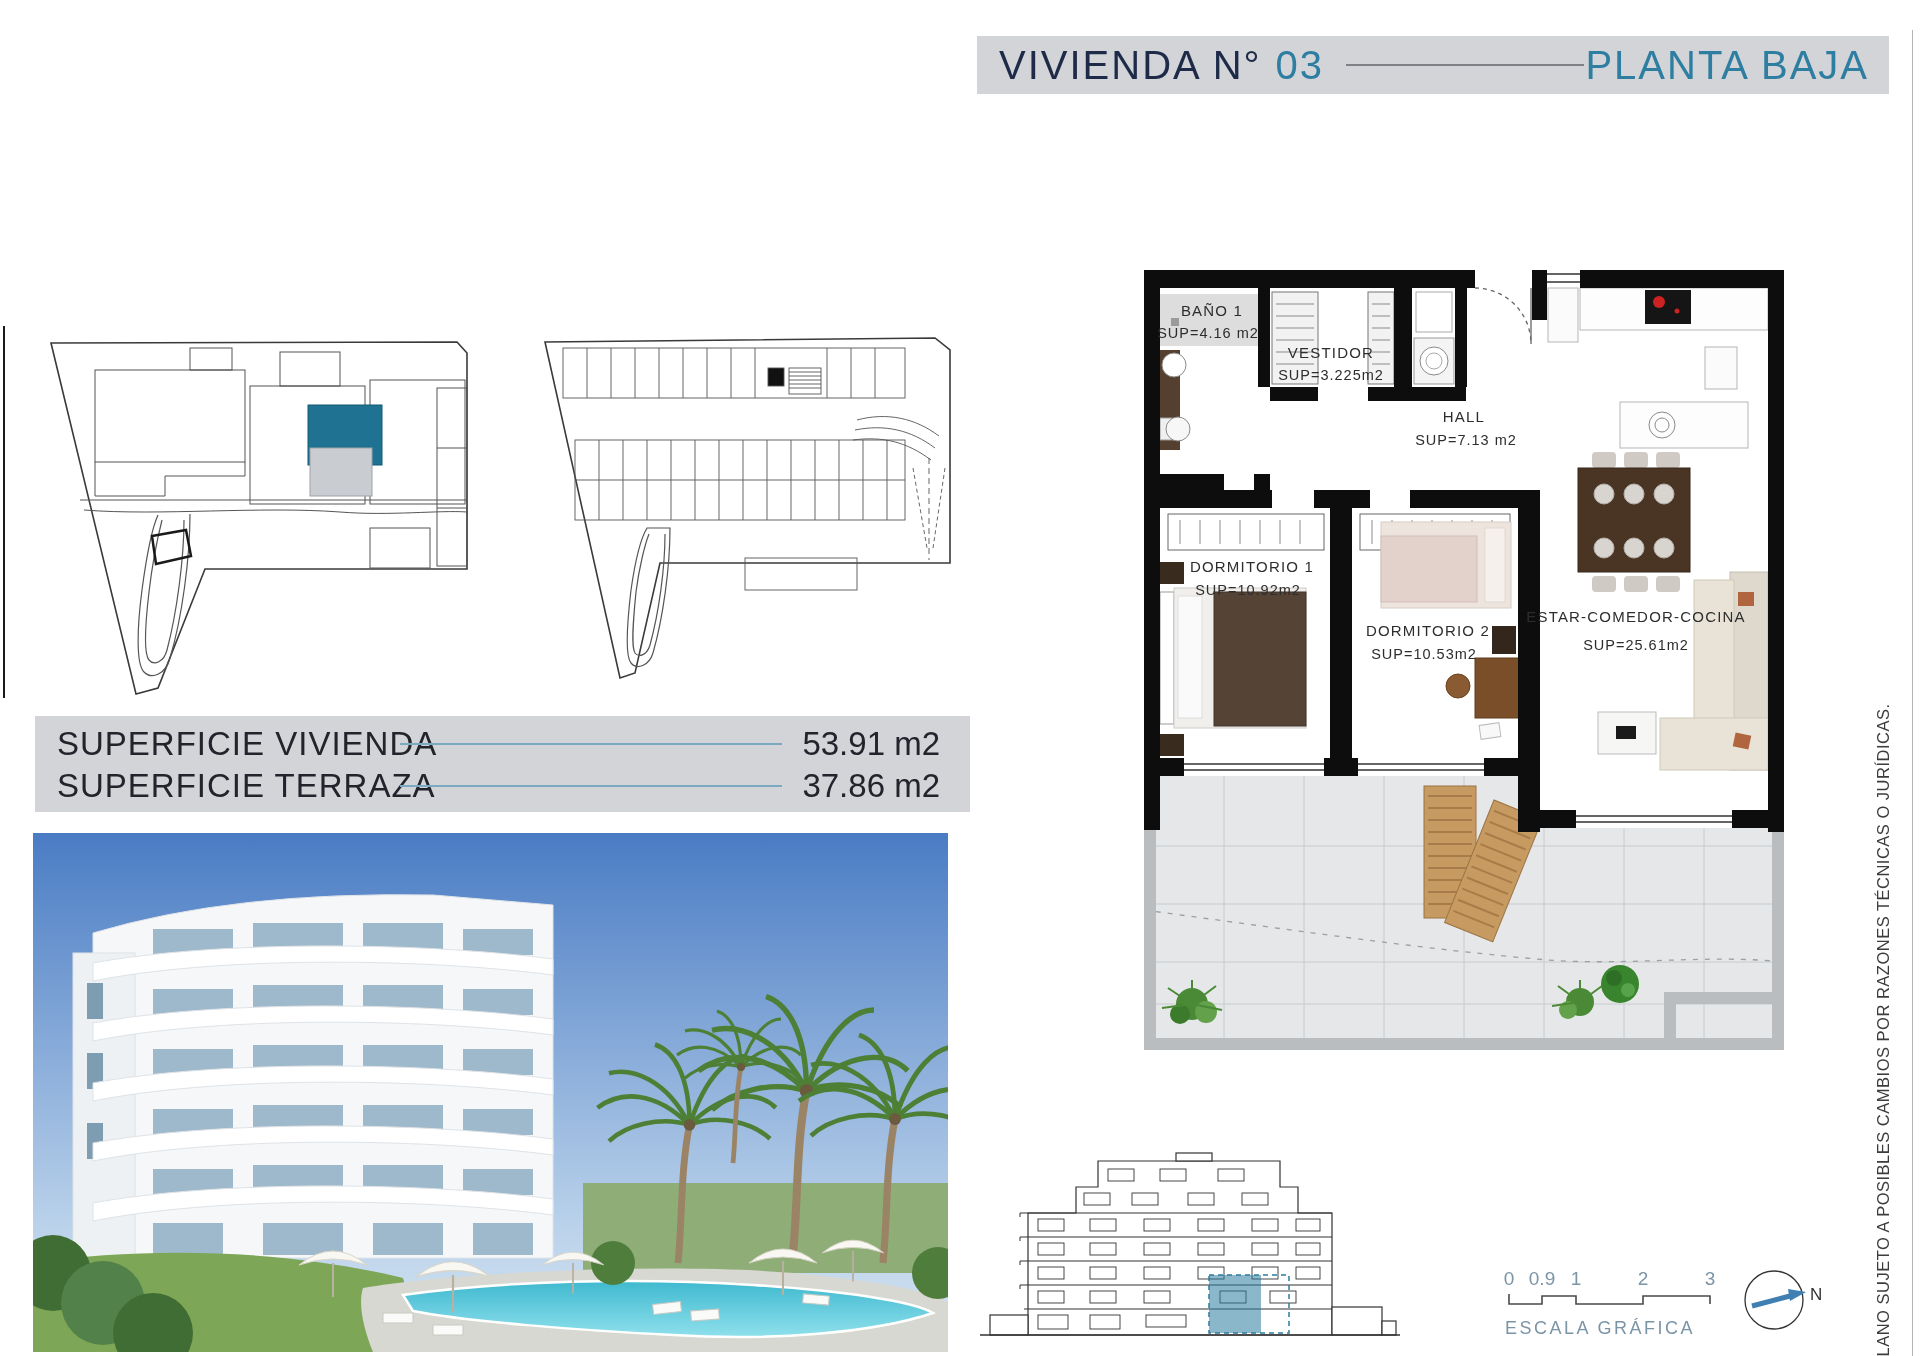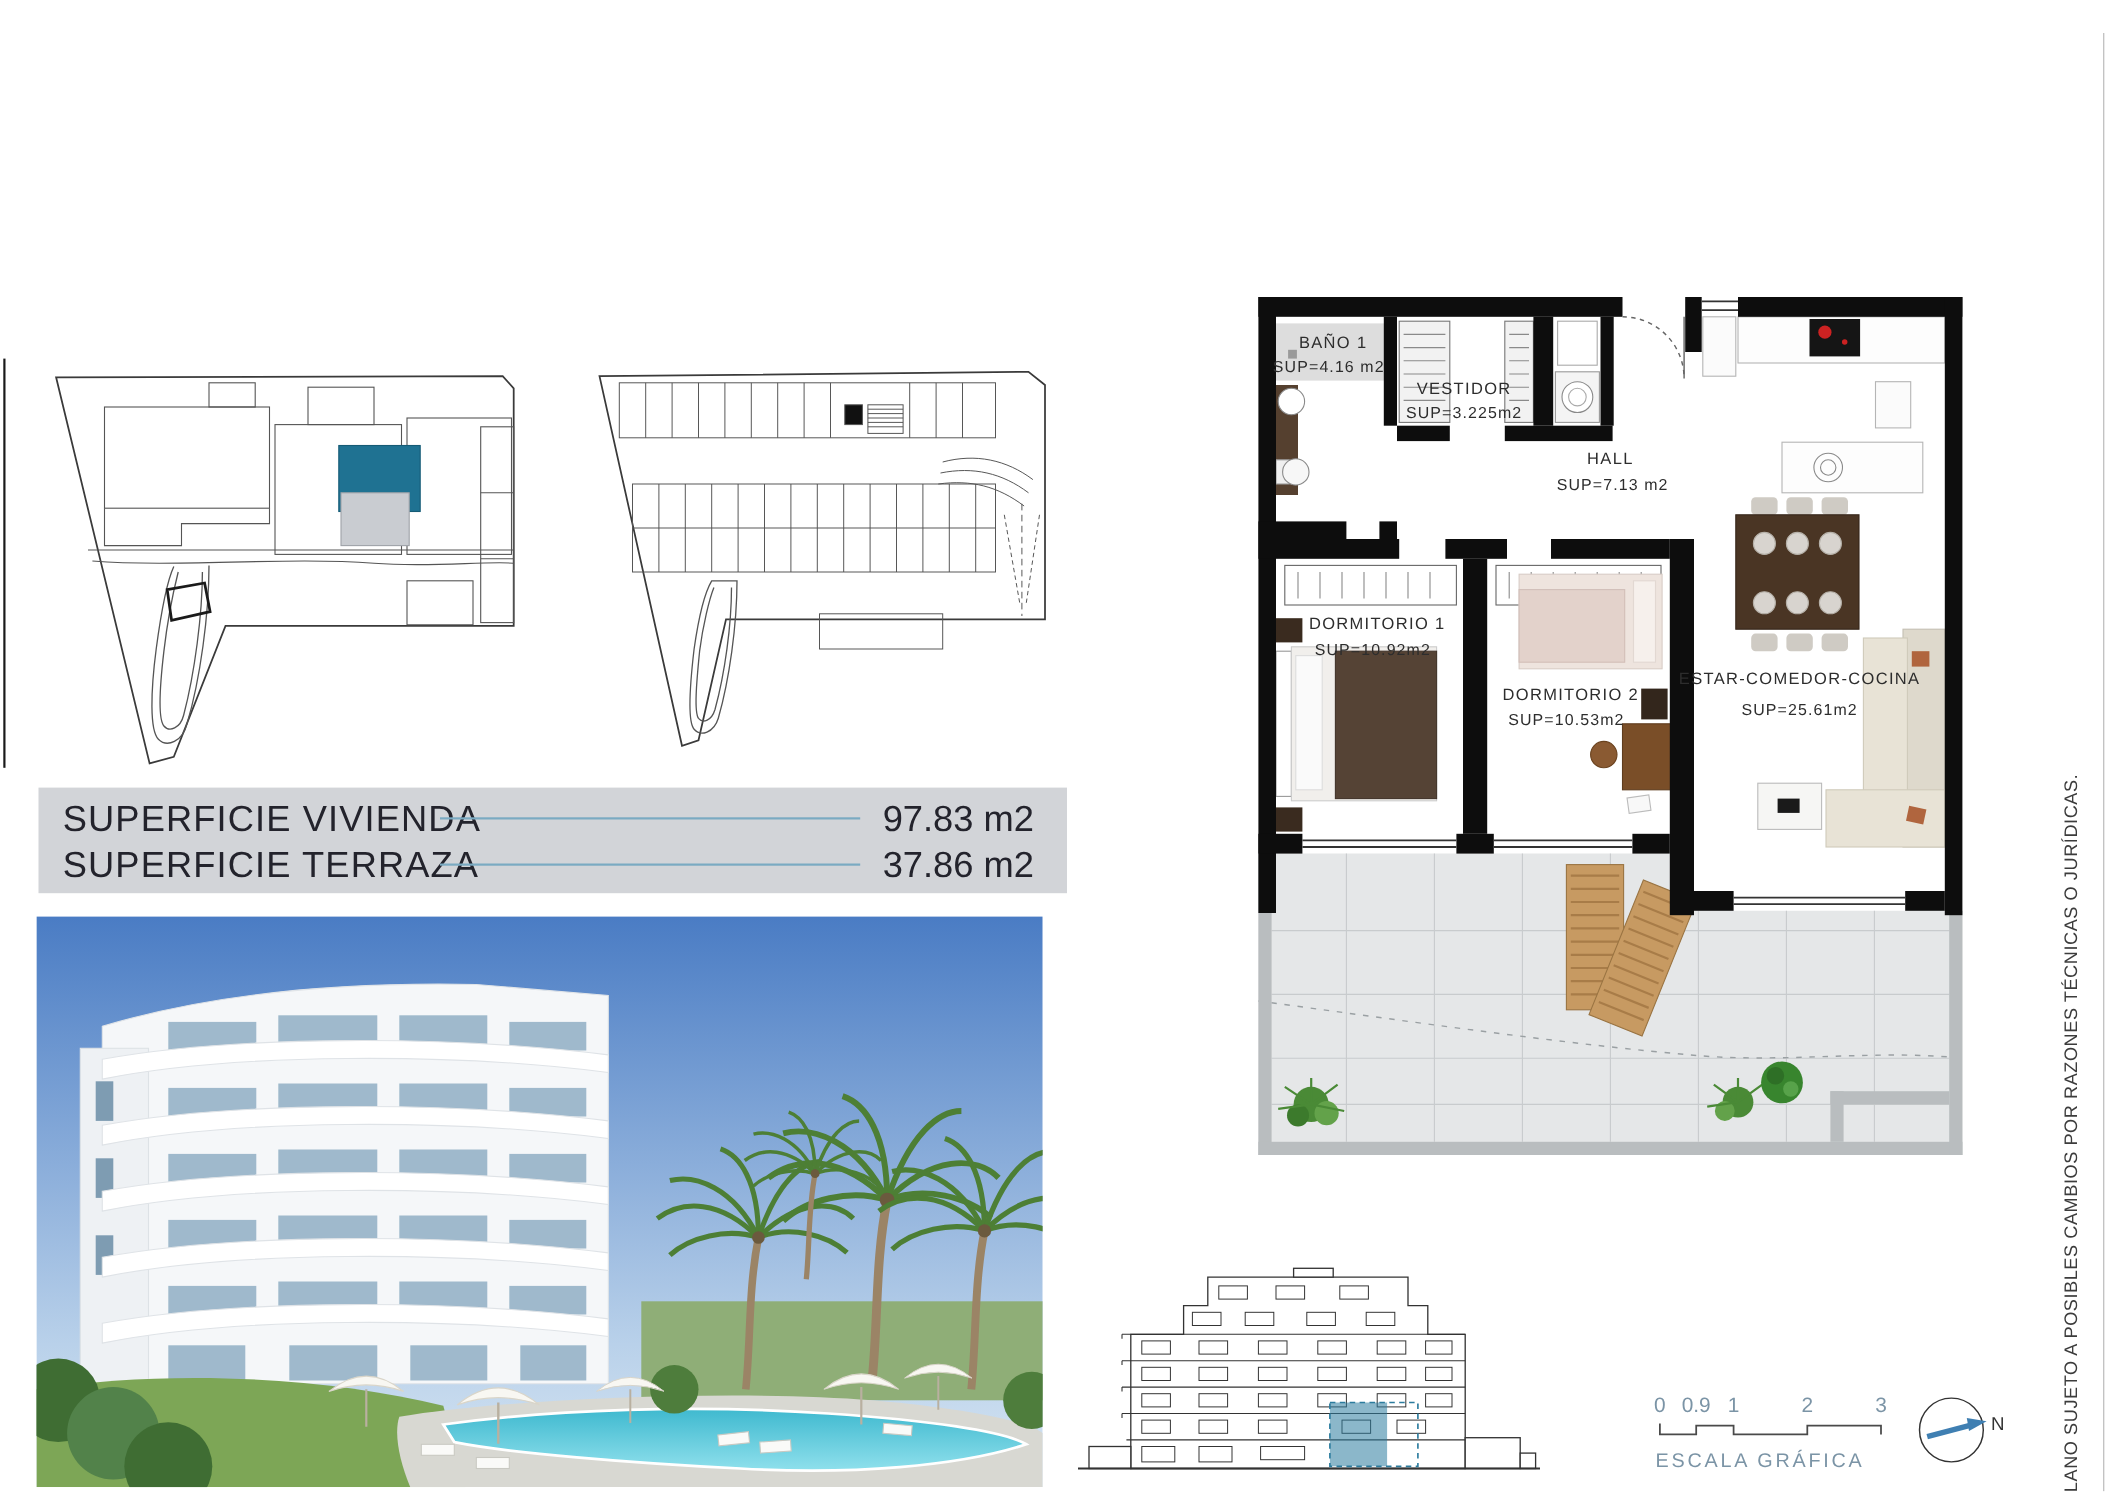--- a/index.html
+++ b/index.html
@@ -41,20 +41,26 @@
   
   #disclaimer{position:absolute;left:1874px;top:828px;height:540px;width:30px;
     writing-mode:vertical-rl;transform:rotate(180deg);font-size:16.5px;color:#3c3c3c;
     letter-spacing:0.5px;white-space:nowrap;}
 </style>
 </head>
 <body>
 
 <div id="page">
 
+  <div id="header-bar">
+    <span id="header-title">VIVIENDA N°</span>
+    <span id="header-unit">03</span>
+    <div id="header-divider"></div>
+    <span id="header-floor">PLANTA BAJA</span>
+  </div>
 
   <div id="left-edge-line"></div>
   <div id="right-edge-line"></div>
 
   <svg id="site-plan-a" width="460" height="420" viewBox="0 0 460 420">
     <g fill="none" stroke="#3a3a3a" stroke-width="1.6">
       <path d="M11,15 L417,14 L427,25 L427,241 L165,241 L118,360 L96,366 Z"></path>
     </g>
     <g fill="none" stroke="#555" stroke-width="1">
       <rect x="55" y="42" width="150" height="92"></rect>
@@ -102,21 +108,21 @@
     <g fill="none" stroke="#555" stroke-width="1.2">
       <path d="M135,200 C135,240 128,290 118,325 C114,338 102,342 96,335 C90,328 92,296 96,262 C100,234 106,210 112,200 Z"></path>
       <path d="M130,206 C130,240 124,284 115,317 C112,327 104,330 100,325 C96,319 98,294 101,264 C104,240 110,216 114,206"></path>
     </g>
   </svg>
 
   <div id="areas-bar">
     <div class="area-row" style="top:6px;">
       <span class="area-label">SUPERFICIE VIVIENDA</span>
       <div class="area-line"></div>
-      <span class="area-value">97.83 m2</span>
+      <span class="area-value">53.91 m2</span>
     </div>
     <div class="area-row" style="top:48px;">
       <span class="area-label">SUPERFICIE TERRAZA</span>
       <div class="area-line"></div>
       <span class="area-value">37.86 m2</span>
     </div>
   </div>
 
   <div id="photo">
     <svg width="915" height="519" viewBox="0 0 915 519">

